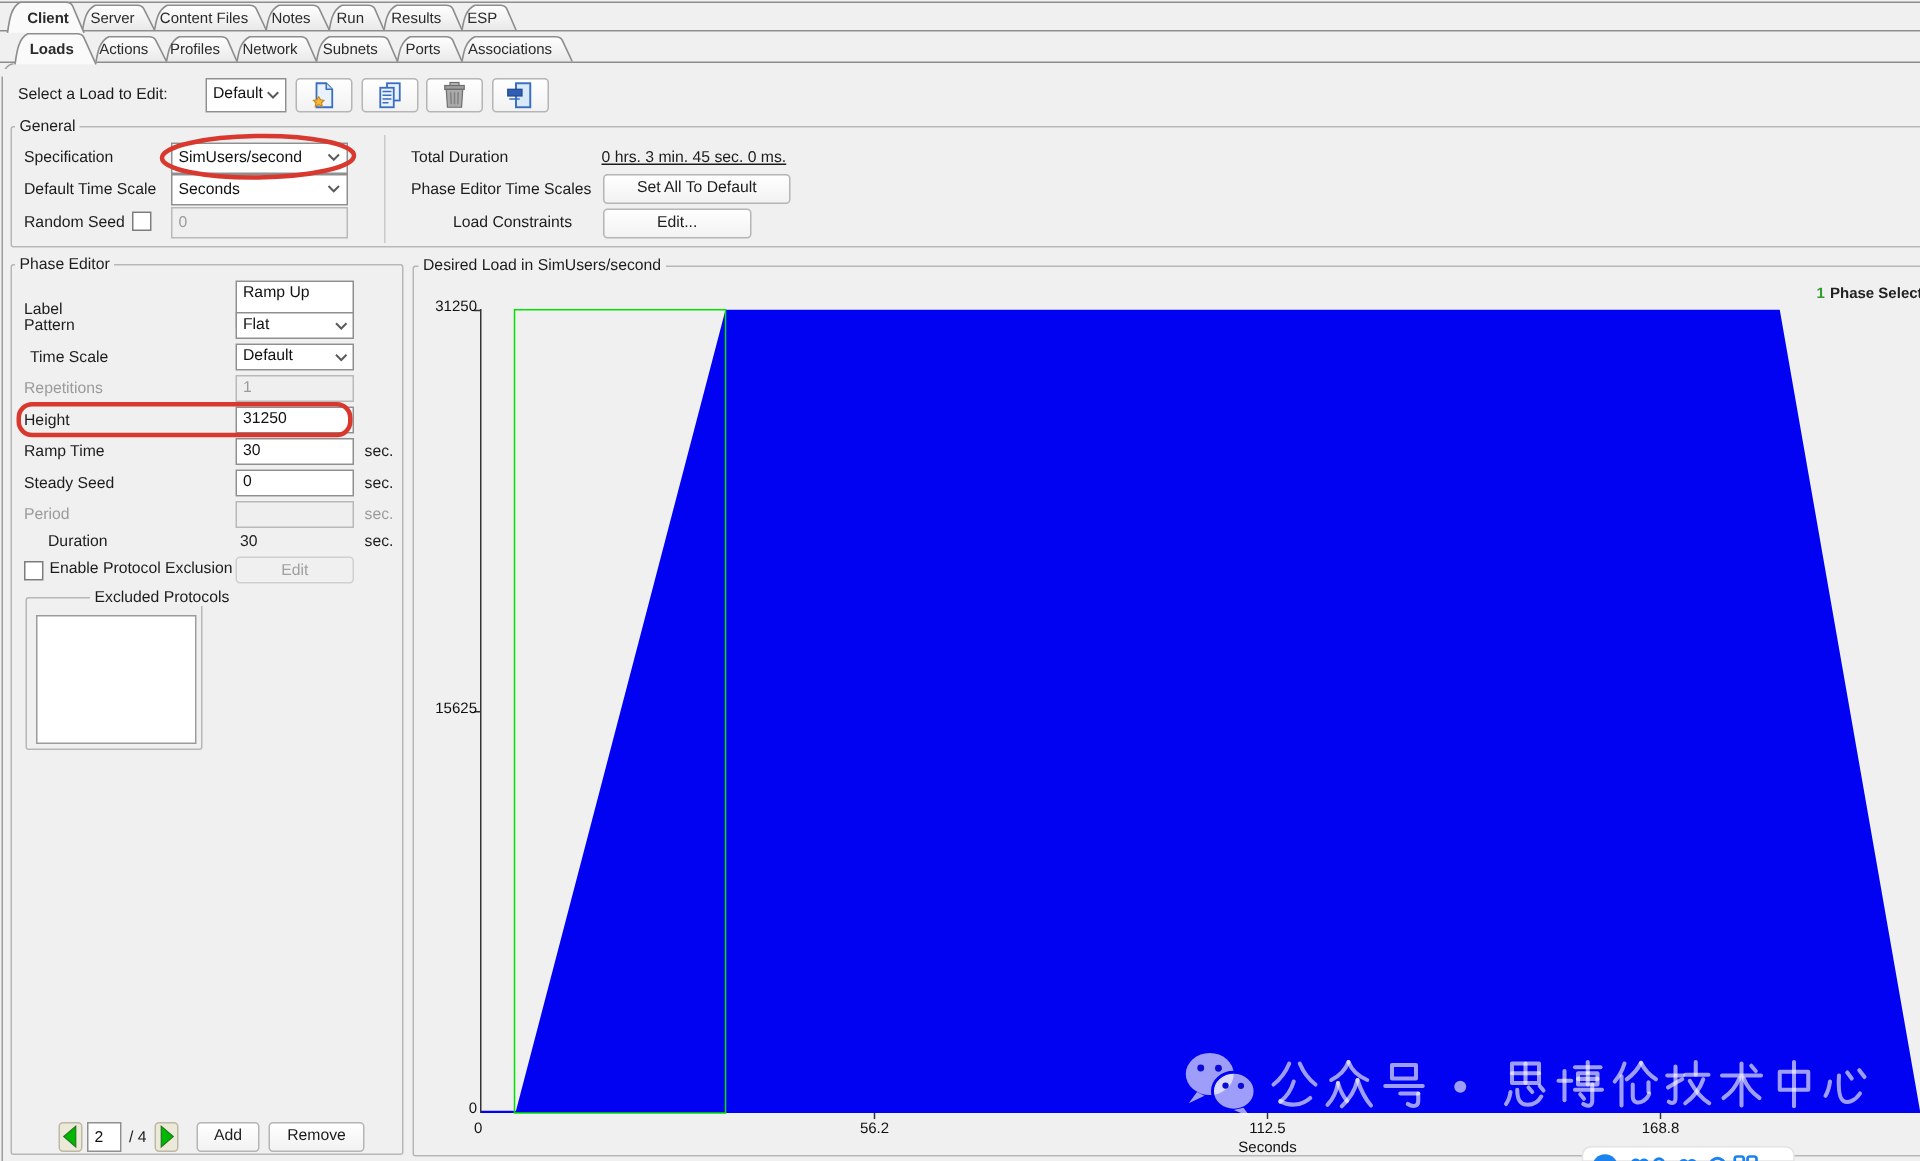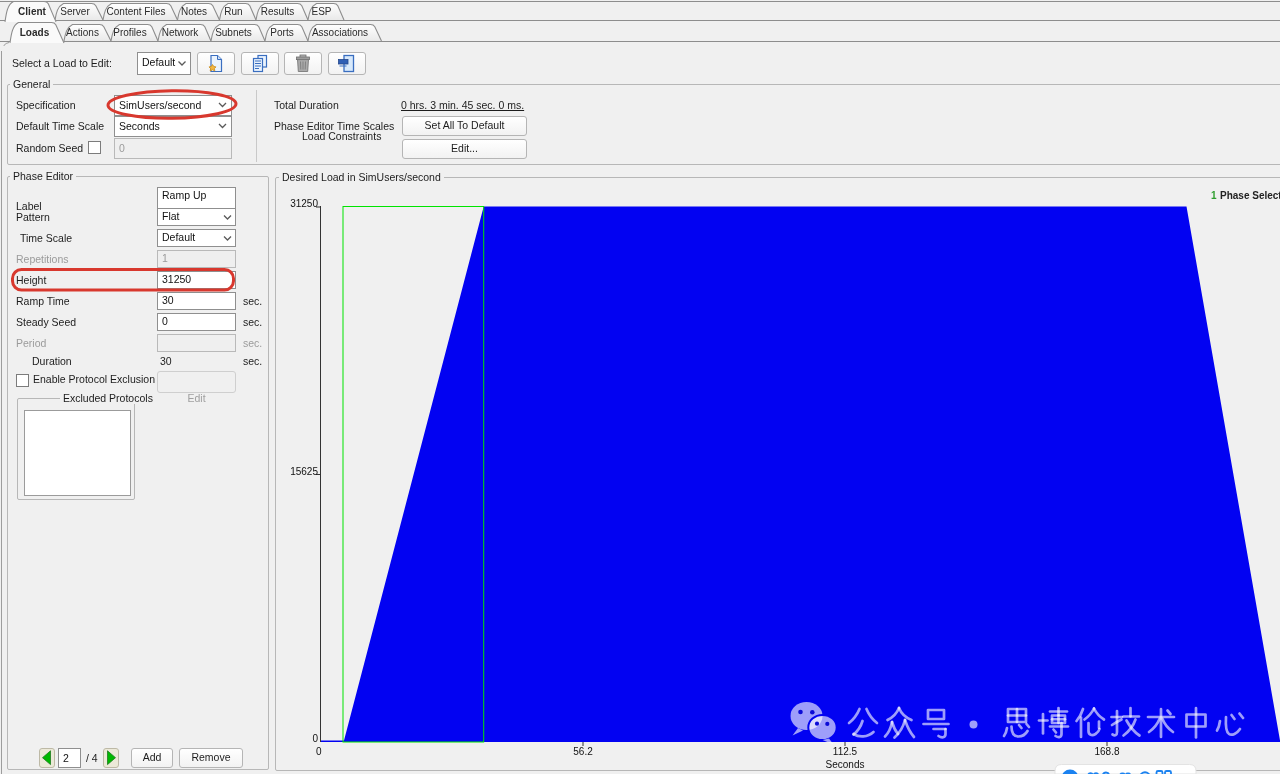--- a/index.html
+++ b/index.html
@@ -107,22 +107,22 @@
 <div class="field" style="left:114px;top:95px;width:118px;height:21px;">SimUsers/second</div>
 <div class="lbl" style="left:16px;top:120px;">Default Time Scale</div>
 <div class="field" style="left:114px;top:116px;width:118px;height:21px;">Seconds</div>
 <div class="lbl" style="left:16px;top:142px;">Random Seed</div>
 <div class="abs" style="left:88px;top:141px;width:11px;height:11px;background:#fff;border:1px solid #7c7c7c"></div>
 <div class="field fielddis" style="left:114px;top:138px;width:118px;height:21px;">0</div>
 <div class="lbl" style="left:274px;top:99px;">Total Duration</div>
 <div class="lbl" style="left:401px;top:99px;text-decoration:underline;">0 hrs. 3 min. 45 sec. 0 ms.</div>
 <div class="lbl" style="left:274px;top:120px;">Phase Editor Time Scales</div>
 <div class="btn" style="left:402px;top:116px;width:125px;height:20px;padding-top:2px;">Set All To Default</div>
-<div class="lbl" style="left:274px;top:130px;padding-left:28px;">Load Constraints</div>
-<div class="btn" style="left:402px;top:139px;width:125px;height:20px;padding-top:2px;">Edit...</div>
+<div class="lbl" style="left:274px;top:142px;padding-left:28px;">Load Constraints</div>
+<div class="btn" style="left:402px;top:139px;width:99px;height:20px;padding-top:2px;">Edit...</div>
 
 <div class="grp" style="left:7px;top:176px;width:262px;height:594px;"></div>
 <div class="grplbl" style="left:10px;top:170px;">Phase Editor</div>
 <div class="lbl" style="left:16px;top:200px;">Label</div>
 <div class="field" style="left:157px;top:187px;width:79px;height:32px;padding-top:1px;">Ramp Up</div>
 <div class="lbl" style="left:16px;top:211px;">Pattern</div>
 <div class="field" style="left:157px;top:208px;width:79px;height:18px;padding-top:1px;">Flat</div>
 <div class="lbl" style="left:20px;top:232px;">Time Scale</div>
 <div class="field" style="left:157px;top:229px;width:79px;height:18px;padding-top:1px;">Default</div>
 <div class="lbl dis" style="left:16px;top:253px;">Repetitions</div>
@@ -136,21 +136,21 @@
 <div class="field" style="left:157px;top:313px;width:79px;height:18px;padding-top:1px;">0</div>
 <div class="lbl" style="left:243px;top:316px;">sec.</div>
 <div class="lbl dis" style="left:16px;top:337px;">Period</div>
 <div class="field fielddis" style="left:157px;top:334px;width:79px;height:18px;padding-top:1px;"></div>
 <div class="lbl dis" style="left:243px;top:337px;">sec.</div>
 <div class="lbl" style="left:16px;top:355px;padding-left:16px;">Duration</div>
 <div class="lbl" style="left:160px;top:355px;">30</div>
 <div class="lbl" style="left:243px;top:355px;">sec.</div>
 <div class="abs" style="left:16px;top:374px;width:11px;height:11px;background:#fff;border:1px solid #7c7c7c"></div>
 <div class="lbl" style="left:33px;top:373px;">Enable Protocol Exclusion</div>
-<div class="btn" style="left:157px;top:371px;width:79px;height:18px;color:#a0a0a0;background:#f0f0f0;border-color:#cfcfcf;padding-top:20px;">Edit</div>
+<div class="btn" style="left:157px;top:371px;width:79px;height:18px;color:#a0a0a0;background:#f0f0f0;border-color:#cfcfcf;padding-top:2px;">Edit</div>
 <div class="grp" style="left:17px;top:398px;width:118px;height:102px;"></div>
 <div class="grplbl" style="left:20px;top:392px;margin-left:40px;">Excluded Protocols</div>
 <div class="abs" style="left:24px;top:410px;width:105px;height:84px;background:#fff;border:1px solid #9b9b9b"></div>
 
 <div class="btn" style="left:39px;top:748px;width:16px;height:20px;background:#ece9d8;border-color:#bdb9a6;"></div>
 <div class="field" style="left:58px;top:748px;width:23px;height:20px;">2</div>
 <div class="lbl" style="left:86px;top:752px;">/ 4</div>
 <div class="btn" style="left:103px;top:748px;width:16px;height:20px;background:#ece9d8;border-color:#bdb9a6;"></div>
 <div class="btn" style="left:131px;top:748px;width:42px;height:20px;padding-top:2px;">Add</div>
 <div class="btn" style="left:179px;top:748px;width:64px;height:20px;padding-top:2px;">Remove</div>

